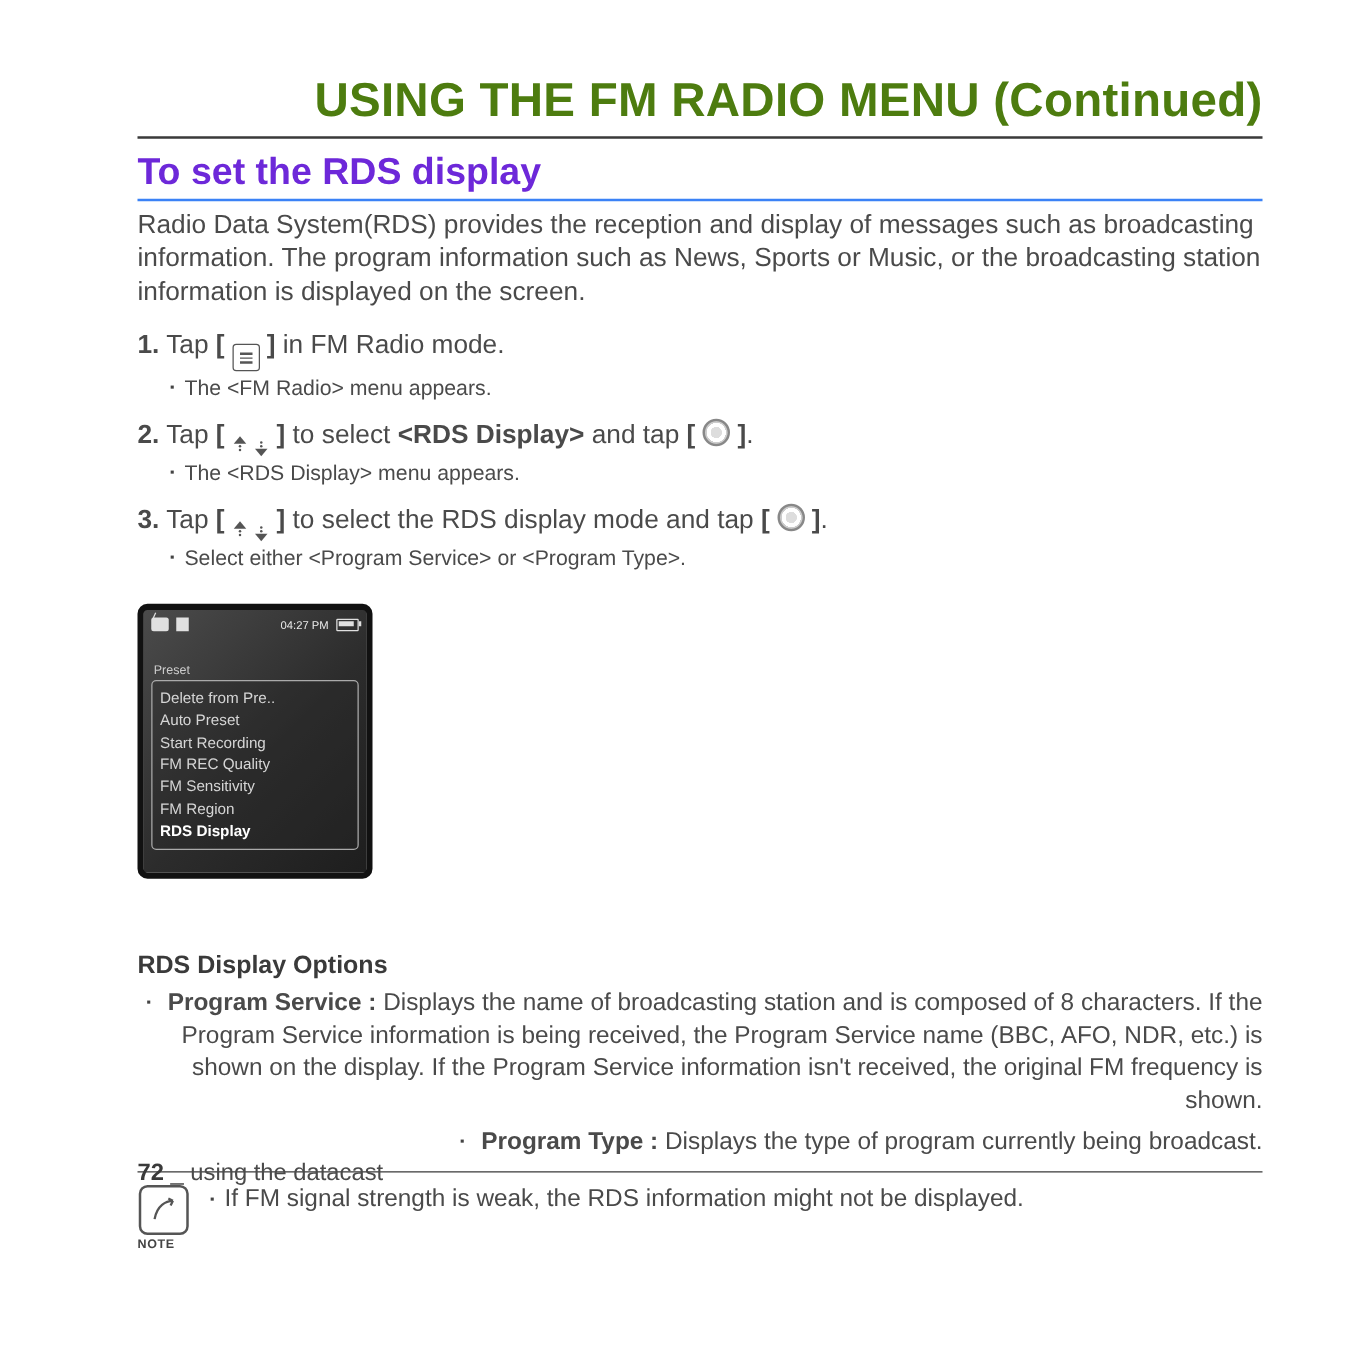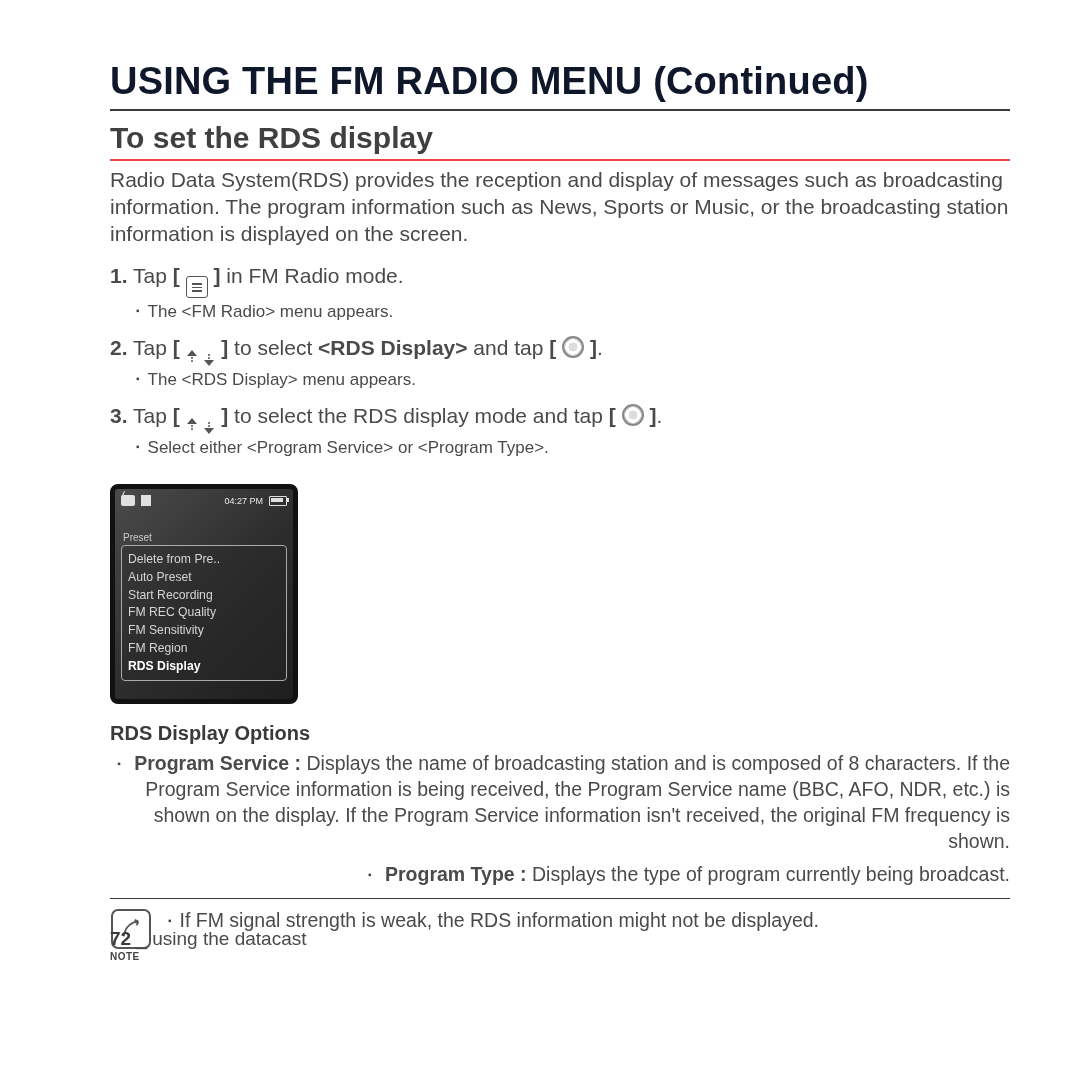--- a/index.html
+++ b/index.html
@@ -13,31 +13,32 @@
   }
   .page {
     padding: 60px 70px 40px 110px;
     position: relative;
     height: calc(1080px - 100px);
     box-sizing: border-box;
   }
   .h1 {
     font-size: 38px;
     letter-spacing: 0.2px;
-    color: #0f172a;
+    color: #4d7c0f;
     font-weight: 700;
     border-bottom: 2px solid #3a3a3a;
     padding-bottom: 6px;
     margin-bottom: 4px;
+    text-align: right;
   }
   .h2 {
     font-size: 30px;
     font-weight: 700;
-    color: #404040;
-    border-bottom: 2px solid #ef4444;
+    color: #6d28d9;
+    border-bottom: 2px solid #3b82f6;
     padding: 6px 0 4px 0;
     margin-bottom: 6px;
   }
   .intro {
     font-size: 21px;
     line-height: 1.28;
     color: #4a4a4a;
     margin: 6px 0 16px 0;
   }
   .cols {
@@ -184,21 +185,21 @@
     z-index:-1;
     letter-spacing:-1px;
     font-style:italic;
   }
   .menu-item { color:#d5d5d5; white-space: nowrap; }
   .menu-item.sel { color:#ffffff; font-weight:700; }
   .h3 {
     font-weight:700;
     font-size:20px;
     color:#3a3a3a;
-    margin-top: 18px;
+    margin-top: 58px;
     margin-bottom: 6px;
   }
   .opts {
     list-style:none;
     padding:0;
     margin:0 0 10px 6px;
     font-size: 19.5px;
     line-height: 1.32;
     color:#4a4a4a;
   }

